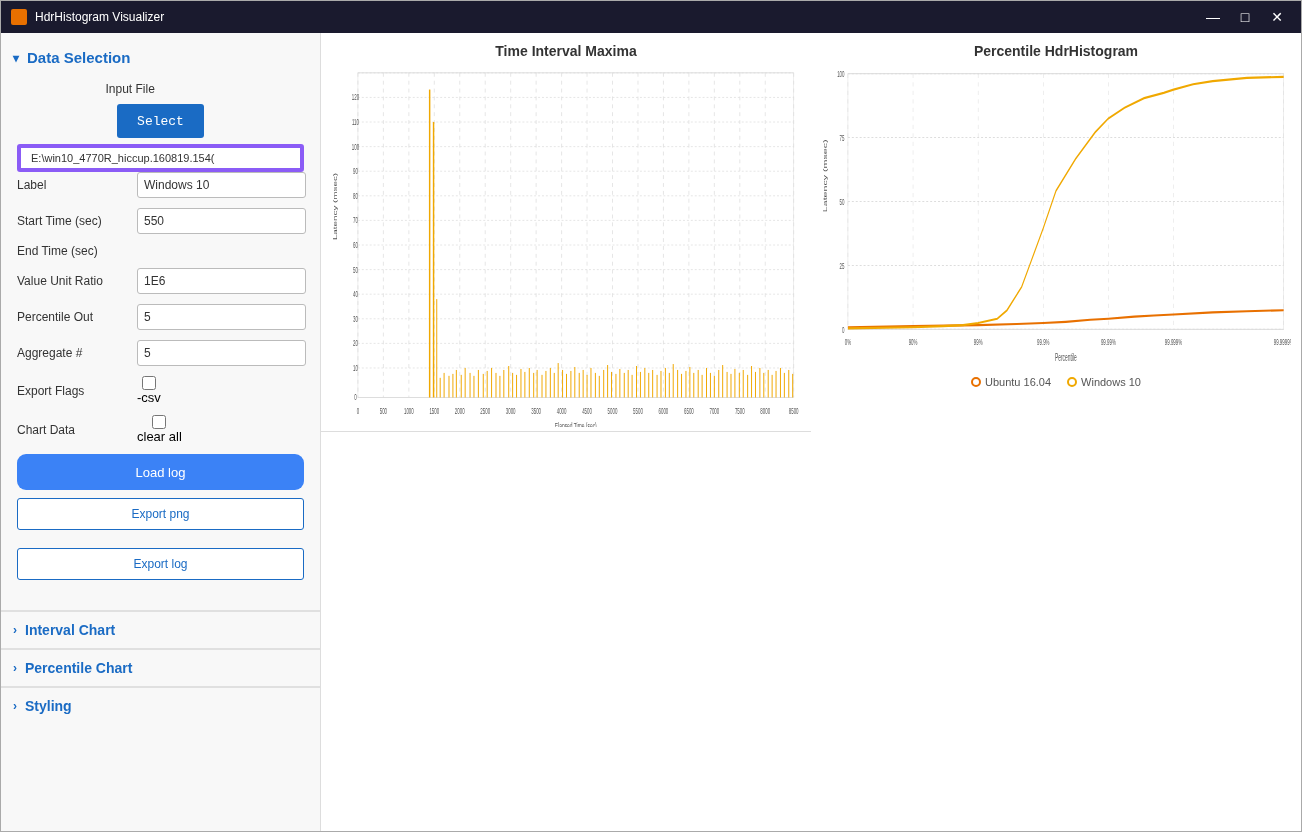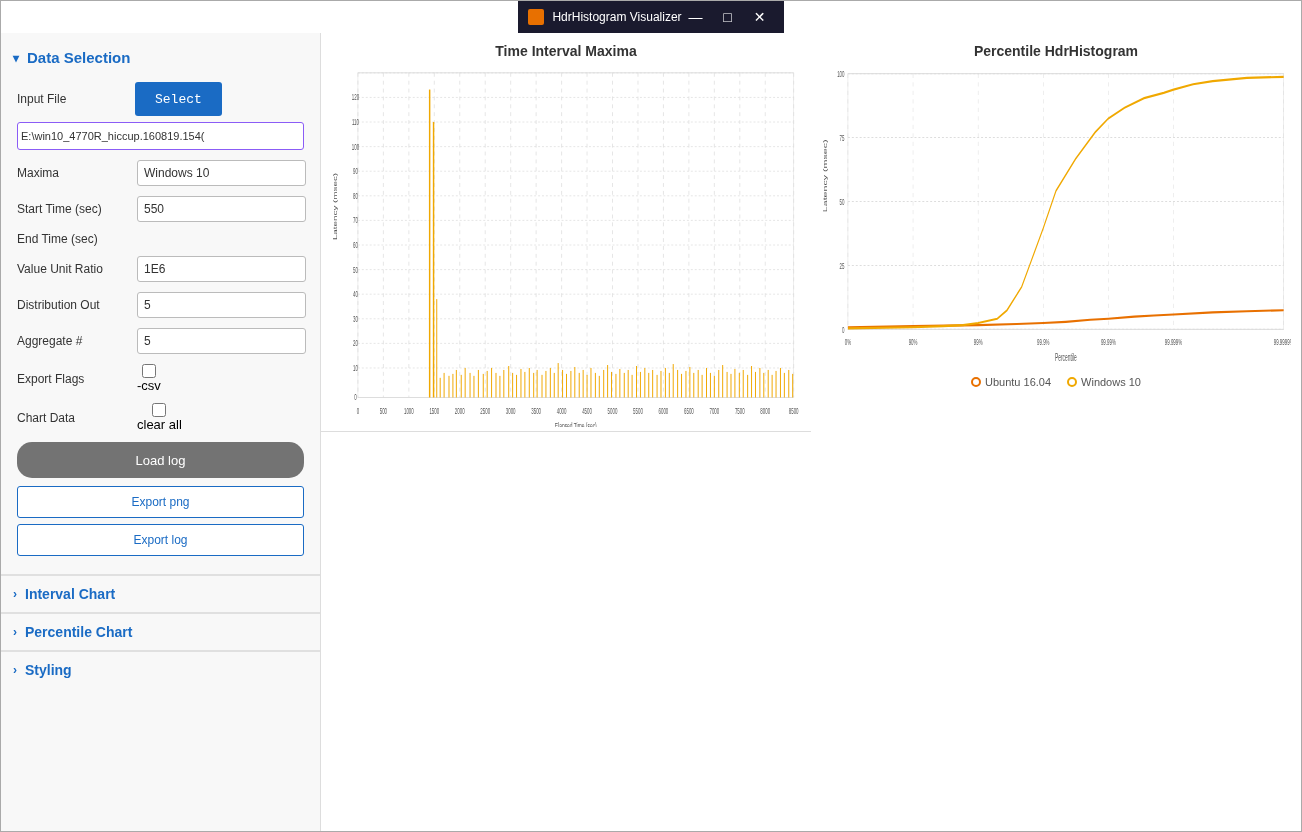--- a/index.html
+++ b/index.html
@@ -11,21 +11,20 @@
       width: 1302px;
       height: 832px;
     }
     .window {
       width: 1302px;
       height: 832px;
       background: #ffffff;
       display: flex;
       flex-direction: column;
       border: 1px solid #aaa;
-      align-items: center;
     }
     .titlebar {
       height: 32px;
       background: #1a1a2e;
       display: flex;
       align-items: center;
       padding: 0 10px;
       color: white;
       font-size: 12px;
       flex-shrink: 0;
@@ -99,83 +98,83 @@
       border: 1px solid #bbb;
       border-radius: 3px;
       padding: 0 6px;
       font-size: 12px;
       background: white;
       color: #333;
     }
     .file-path-input {
       width: 100%;
       height: 28px;
-      border: 1px solid #8b5cf6;
+      border: 4px solid #8b5cf6;
       border-radius: 3px;
-      padding: 0 3px;
+      padding: 0 10px;
       font-size: 11px;
       background: white;
       color: #333;
-      margin-bottom: 10px;
     }
     .select-btn {
       height: 34px;
       background: #1a6bc4;
       color: white;
       border: none;
       border-radius: 3px;
       padding: 0 20px;
       font-size: 13px;
       cursor: pointer;
       flex-shrink: 0;
       font-family: Liberation Mono, monospace;
     }
     .input-file-row {
       display: flex;
       align-items: center;
       margin-bottom: 6px;
       gap: 8px;
+      flex-direction: column;
     }
     .input-file-label {
       width: 110px;
       font-size: 12px;
       color: #333;
       flex-shrink: 0;
     }
     .checkbox-row {
       display: flex;
       align-items: center;
       gap: 0;
       flex-direction: column;
     }
     .checkbox-row input[type="checkbox"] {
       width: 14px;
       height: 14px;
     }
     .load-btn {
       width: 100%;
       height: 36px;
-      background: #737373;
+      background: #3b82f6;
       color: white;
       border: none;
-      border-radius: 15px;
+      border-radius: 9px;
       font-size: 13px;
       cursor: pointer;
       margin-bottom: 8px;
     }
     .export-btn {
       width: 100%;
       height: 32px;
       background: white;
       color: #1a6bc4;
       border: 1px solid #1a6bc4;
       border-radius: 3px;
       font-size: 12px;
       cursor: pointer;
-      margin-bottom: 6px;
+      margin-bottom: 18px;
     }
     .collapsed-section {
       display: flex;
       align-items: center;
       padding: 10px 12px;
       cursor: pointer;
       font-size: 14px;
       font-weight: 600;
       color: #1a6bc4;
       border-top: 1px solid #e0e0e0;
@@ -266,21 +265,21 @@
       <div class="section-content">
         
         <div class="input-file-row">
           <span class="input-file-label">Input File</span>
           <button class="select-btn">Select</button>
         </div>
         <input class="file-path-input" type="text" value="E:\win10_4770R_hiccup.160819.154(" style="">
 
         
         <div class="form-row">
-          <span class="form-label">Maxima</span>
+          <span class="form-label">Label</span>
           <input class="form-input" type="text" value="Windows 10" style="">
         </div>
 
         
         <div class="form-row">
           <span class="form-label">Start Time (sec)</span>
           <input class="form-input" type="text" value="550" style="">
         </div>
 
         
@@ -289,21 +288,21 @@
         </div>
 
         
         <div class="form-row">
           <span class="form-label">Value Unit Ratio</span>
           <input class="form-input" type="text" value="1E6" style="">
         </div>
 
         
         <div class="form-row">
-          <span class="form-label">Distribution Out</span>
+          <span class="form-label">Percentile Out</span>
           <input class="form-input" type="text" value="5" style="">
         </div>
 
         
 
         
         <div class="form-row">
           <span class="form-label">Aggregate #</span>
           <input class="form-input" type="text" value="5" style="">
         </div>

